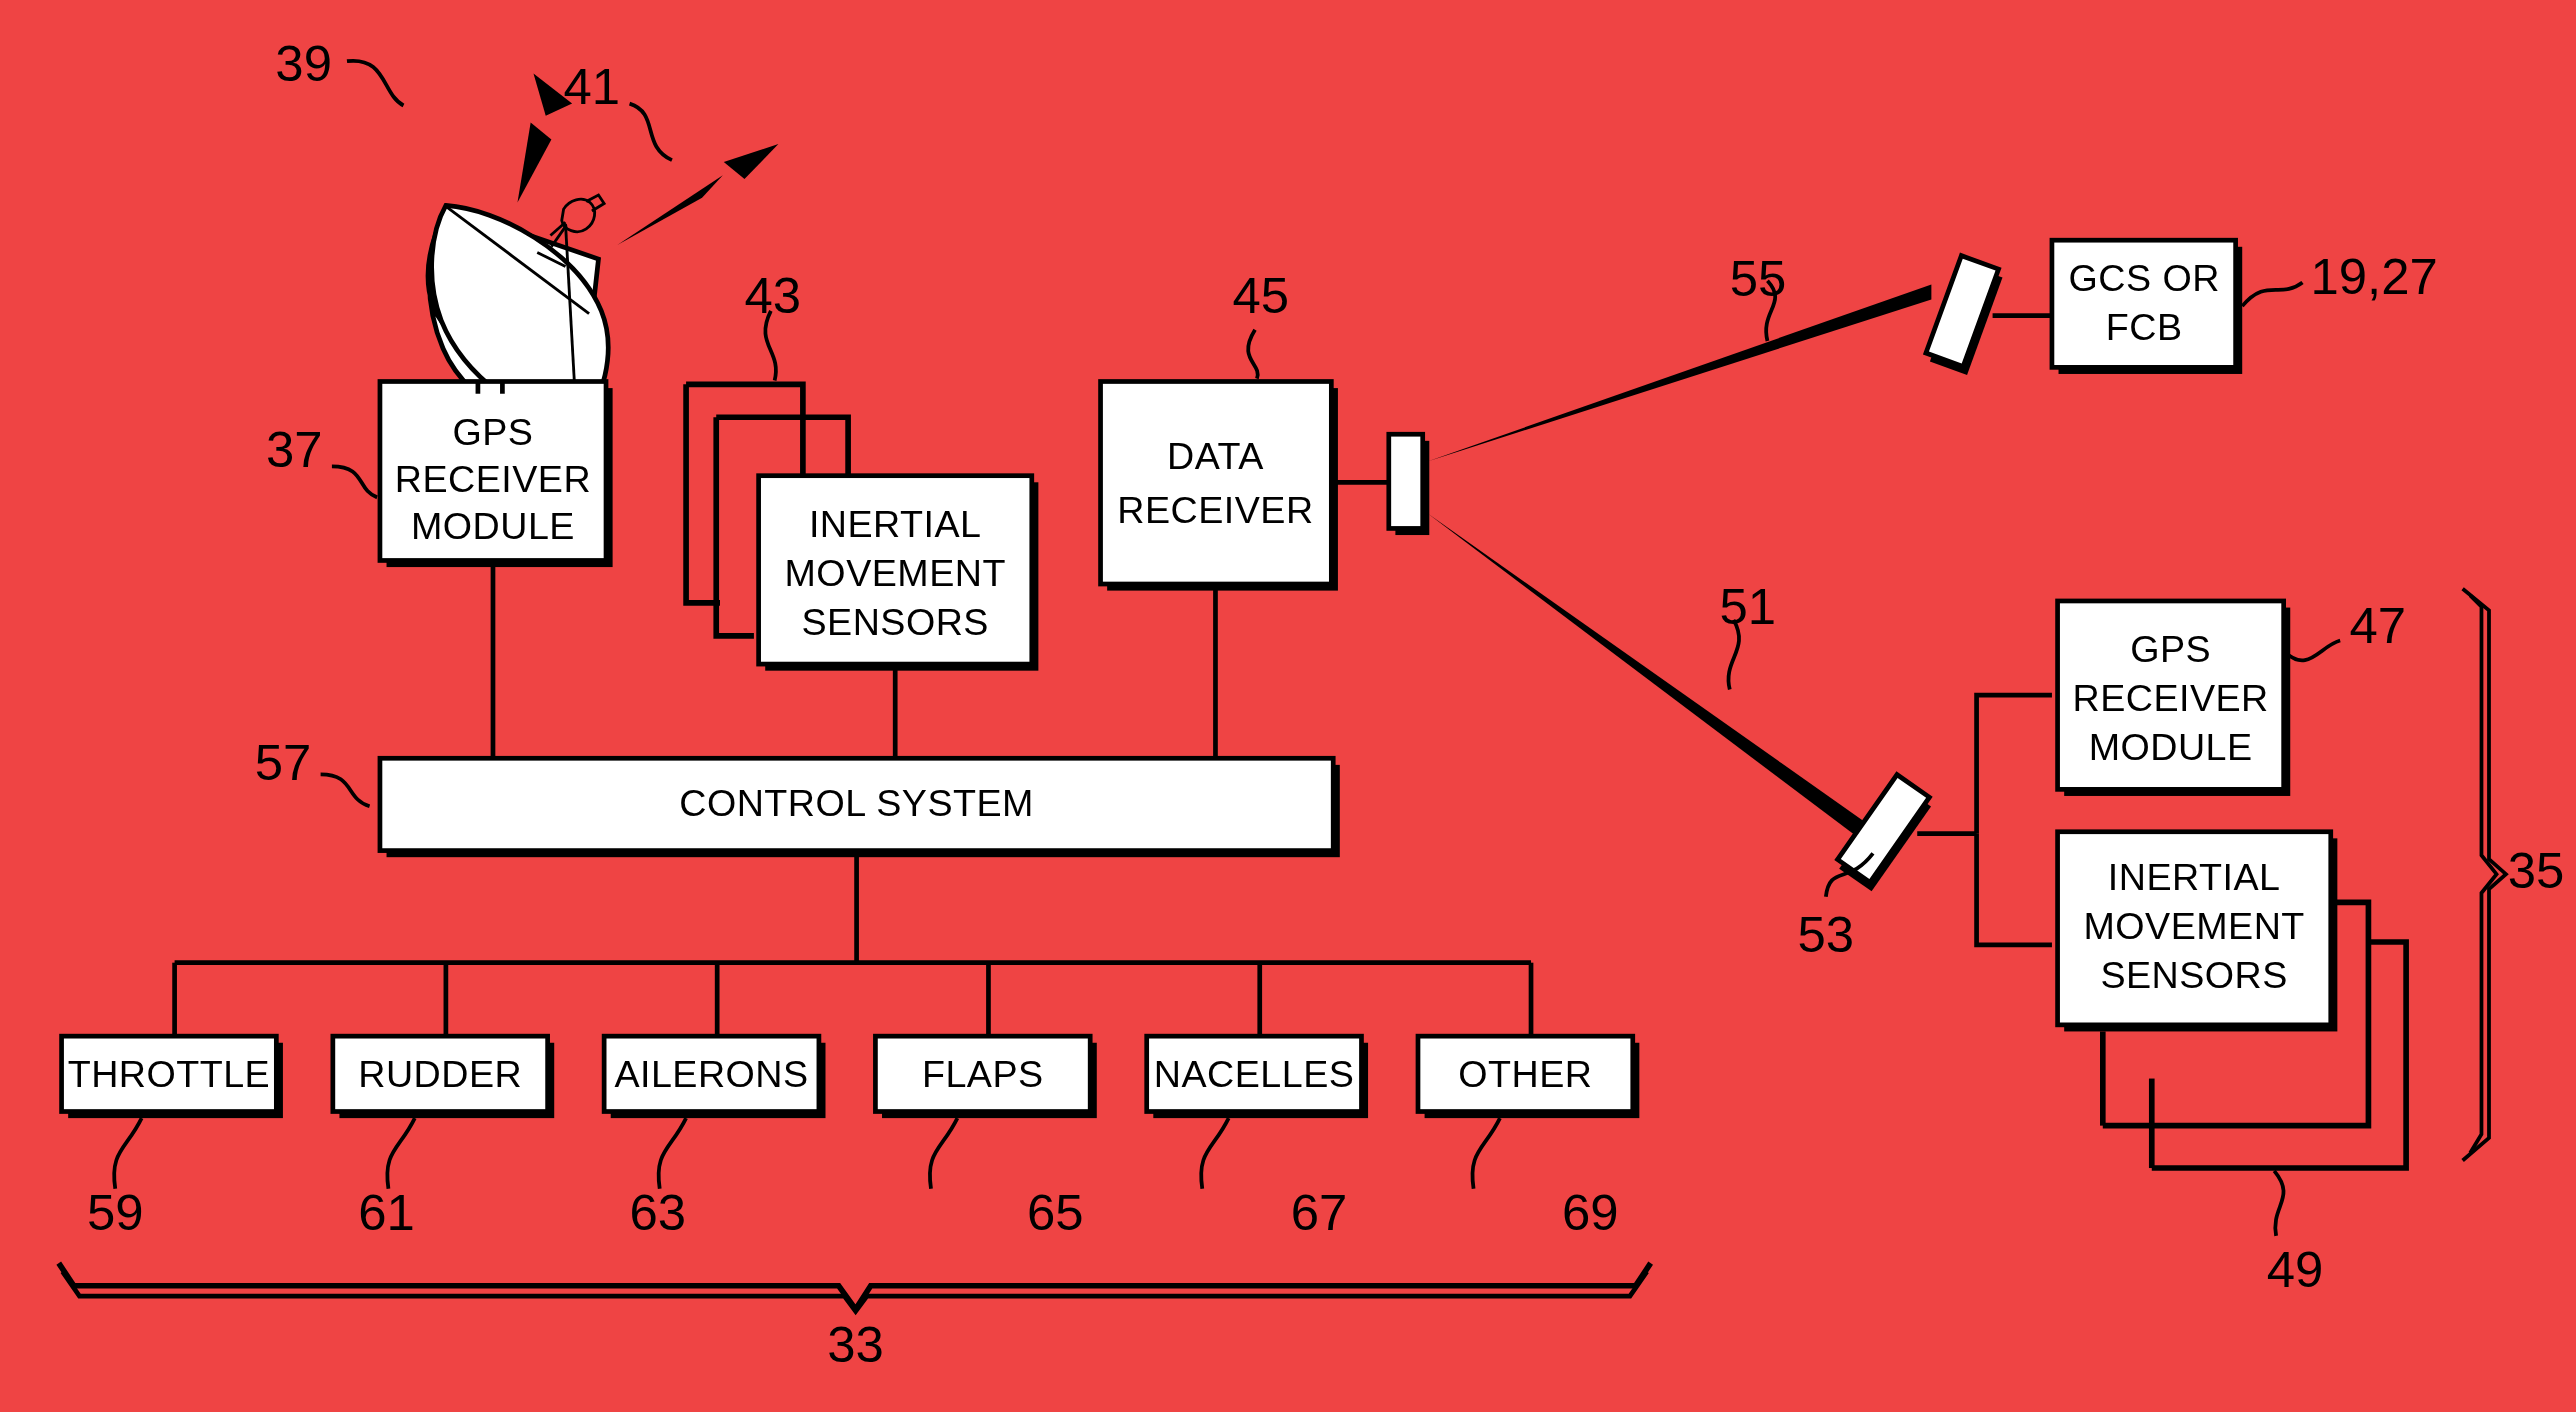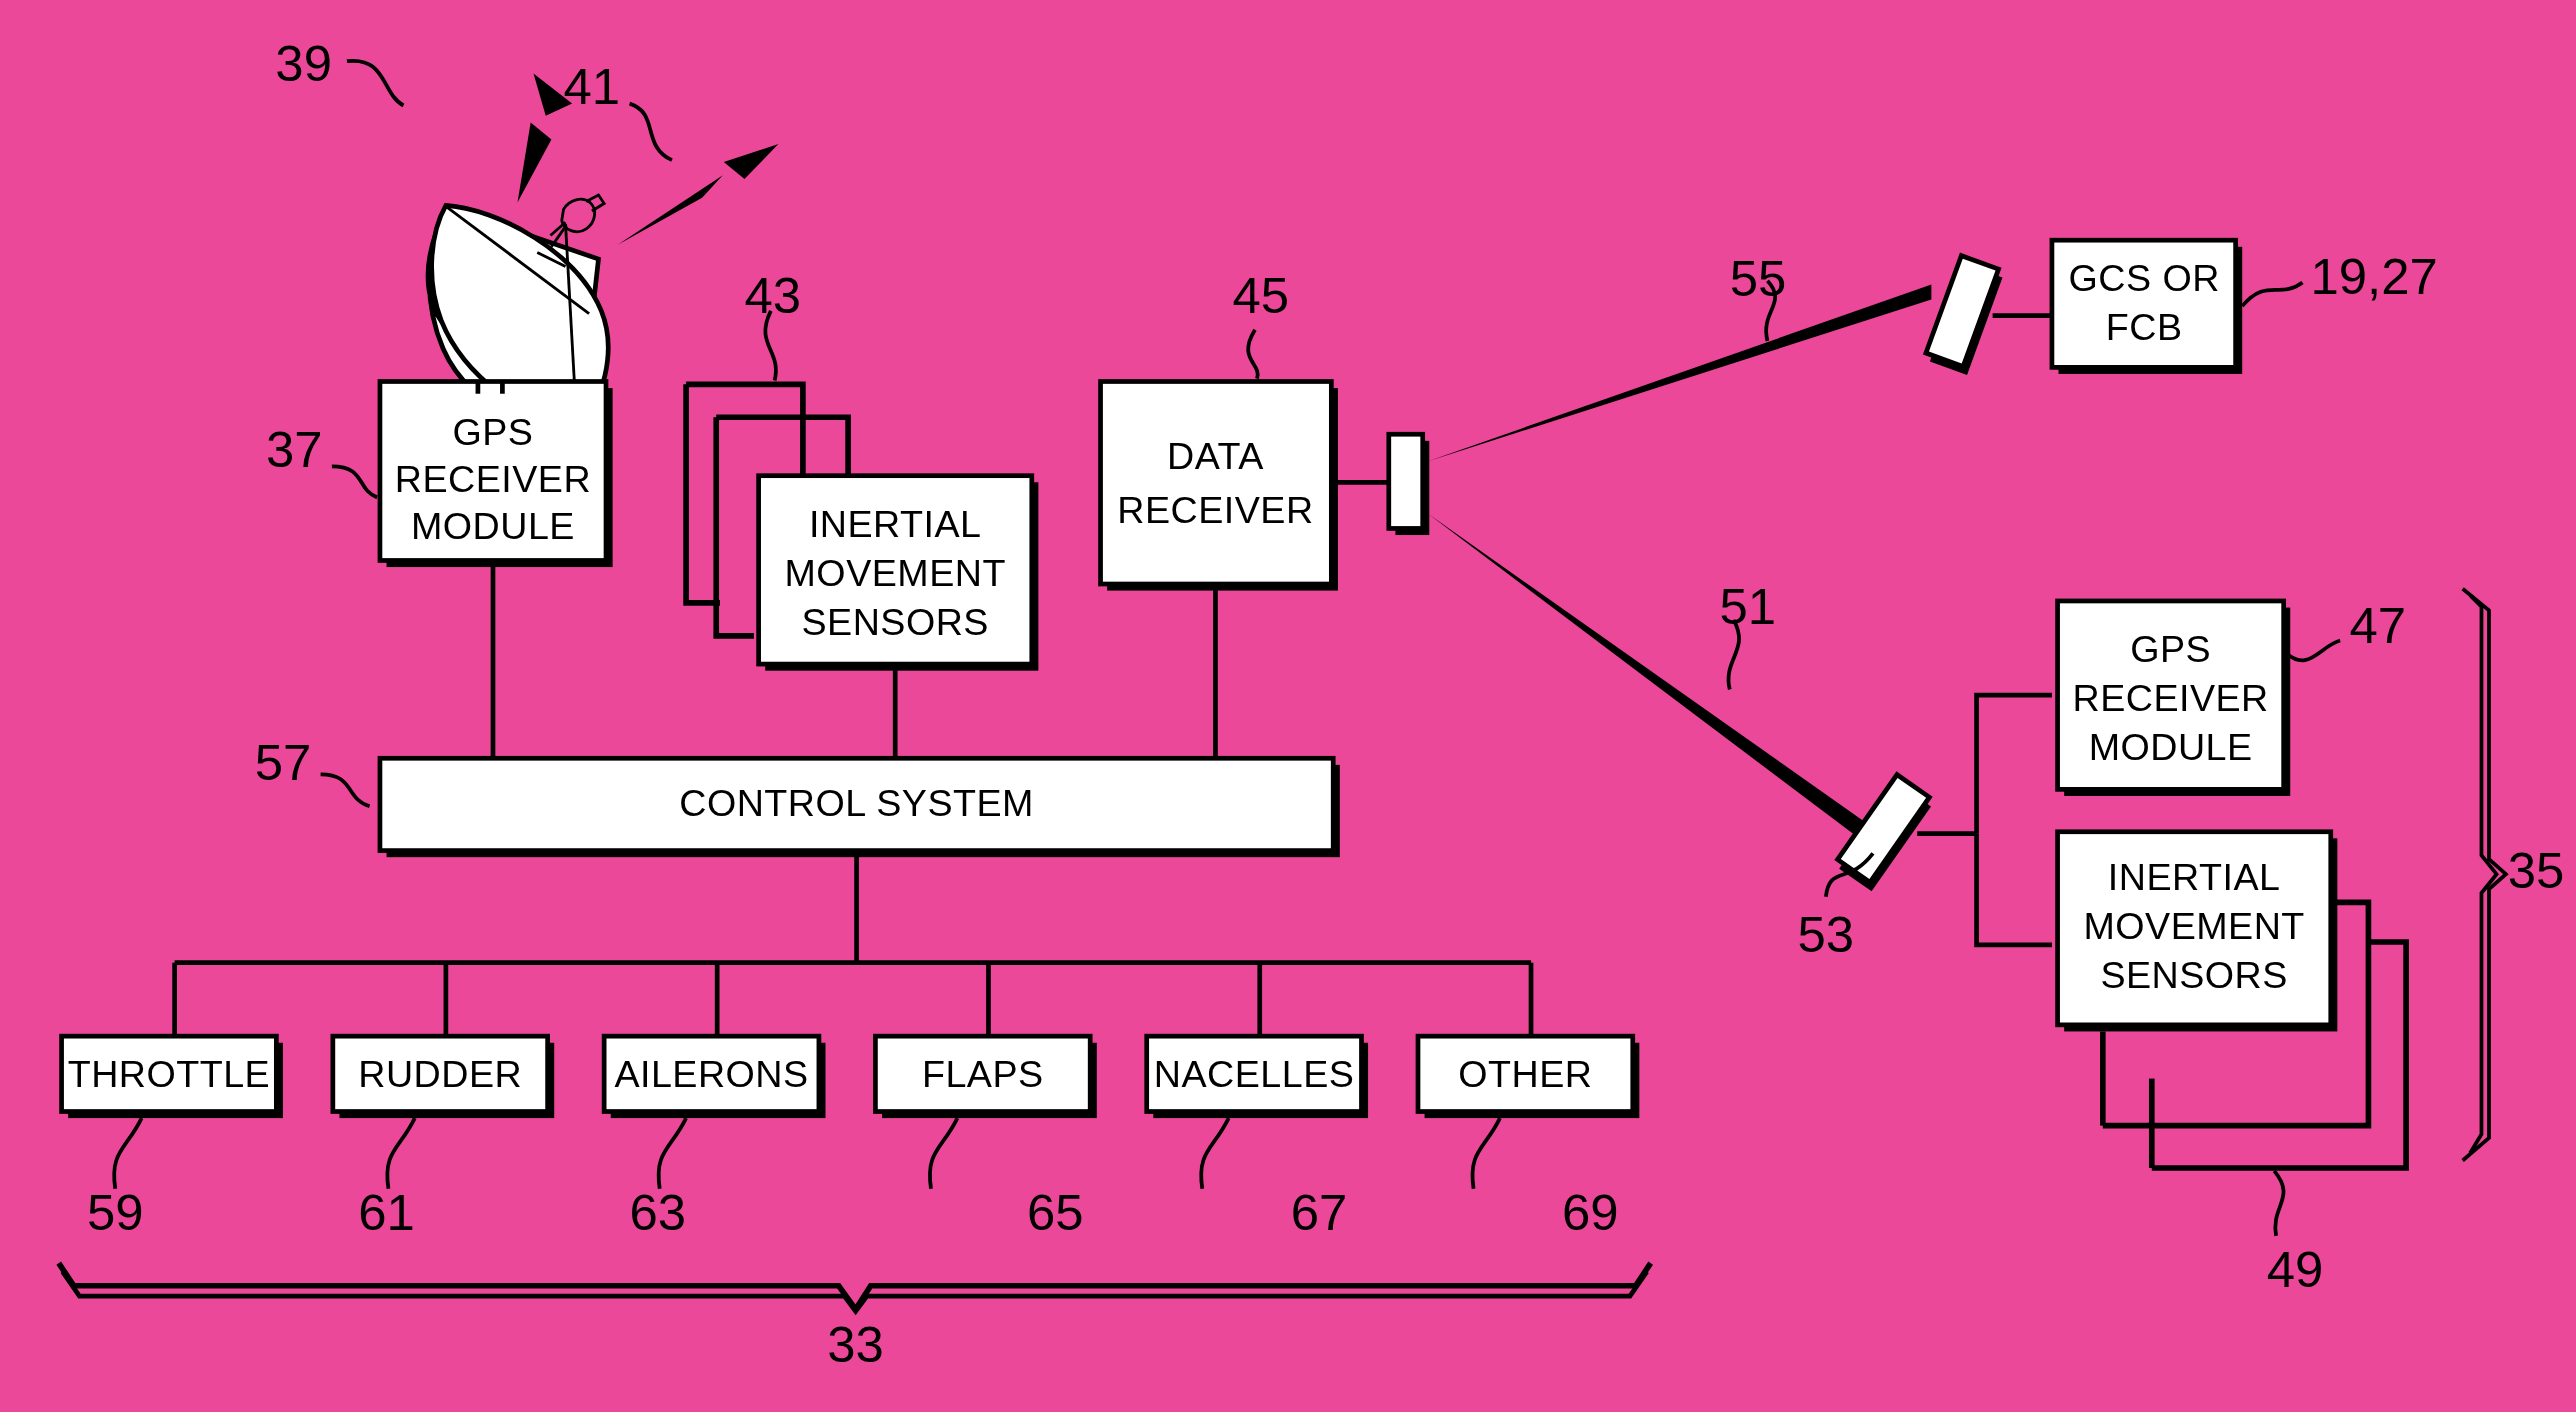--- a/index.html
+++ b/index.html
@@ -1,21 +1,21 @@
 <!DOCTYPE html>
 <html style="font-size:15px"><head>
 <meta charset="utf-8">
 <title>Patent Figure</title>
 <style>
   html,body{margin:0;padding:0;background:#ffffff;}
   body{
     font-family:"Liberation Sans", sans-serif;
     width:2576px;height:1412px;overflow:hidden;
   }
-  #fig{position:relative;width:2576px;height:1412px;background:#ec4899;}
+  #fig{position:relative;width:2576px;height:1412px;background:#ef4444;}
   svg#canvas{position:absolute;left:0;top:0;width:2576px;height:1412px;}
   text{font-family:"Liberation Sans", sans-serif;fill:#000;}
   .boxlabel{font-size:40px;text-anchor:middle;dominant-baseline:middle;letter-spacing:0.5px;}
   .numlabel{font-size:54px;text-anchor:middle;dominant-baseline:middle;}
   .box{fill:#ffffff;stroke:#000000;stroke-width:5;}
   .boxshadow{fill:#000000;}
   .lead{fill:none;stroke:#000;stroke-width:4;}
   .wire{fill:none;stroke:#000;stroke-width:5;}
   .stackline{fill:none;stroke:#000;stroke-width:6;}
   .dish{fill:#ffffff;stroke:#000;stroke-width:5;}

